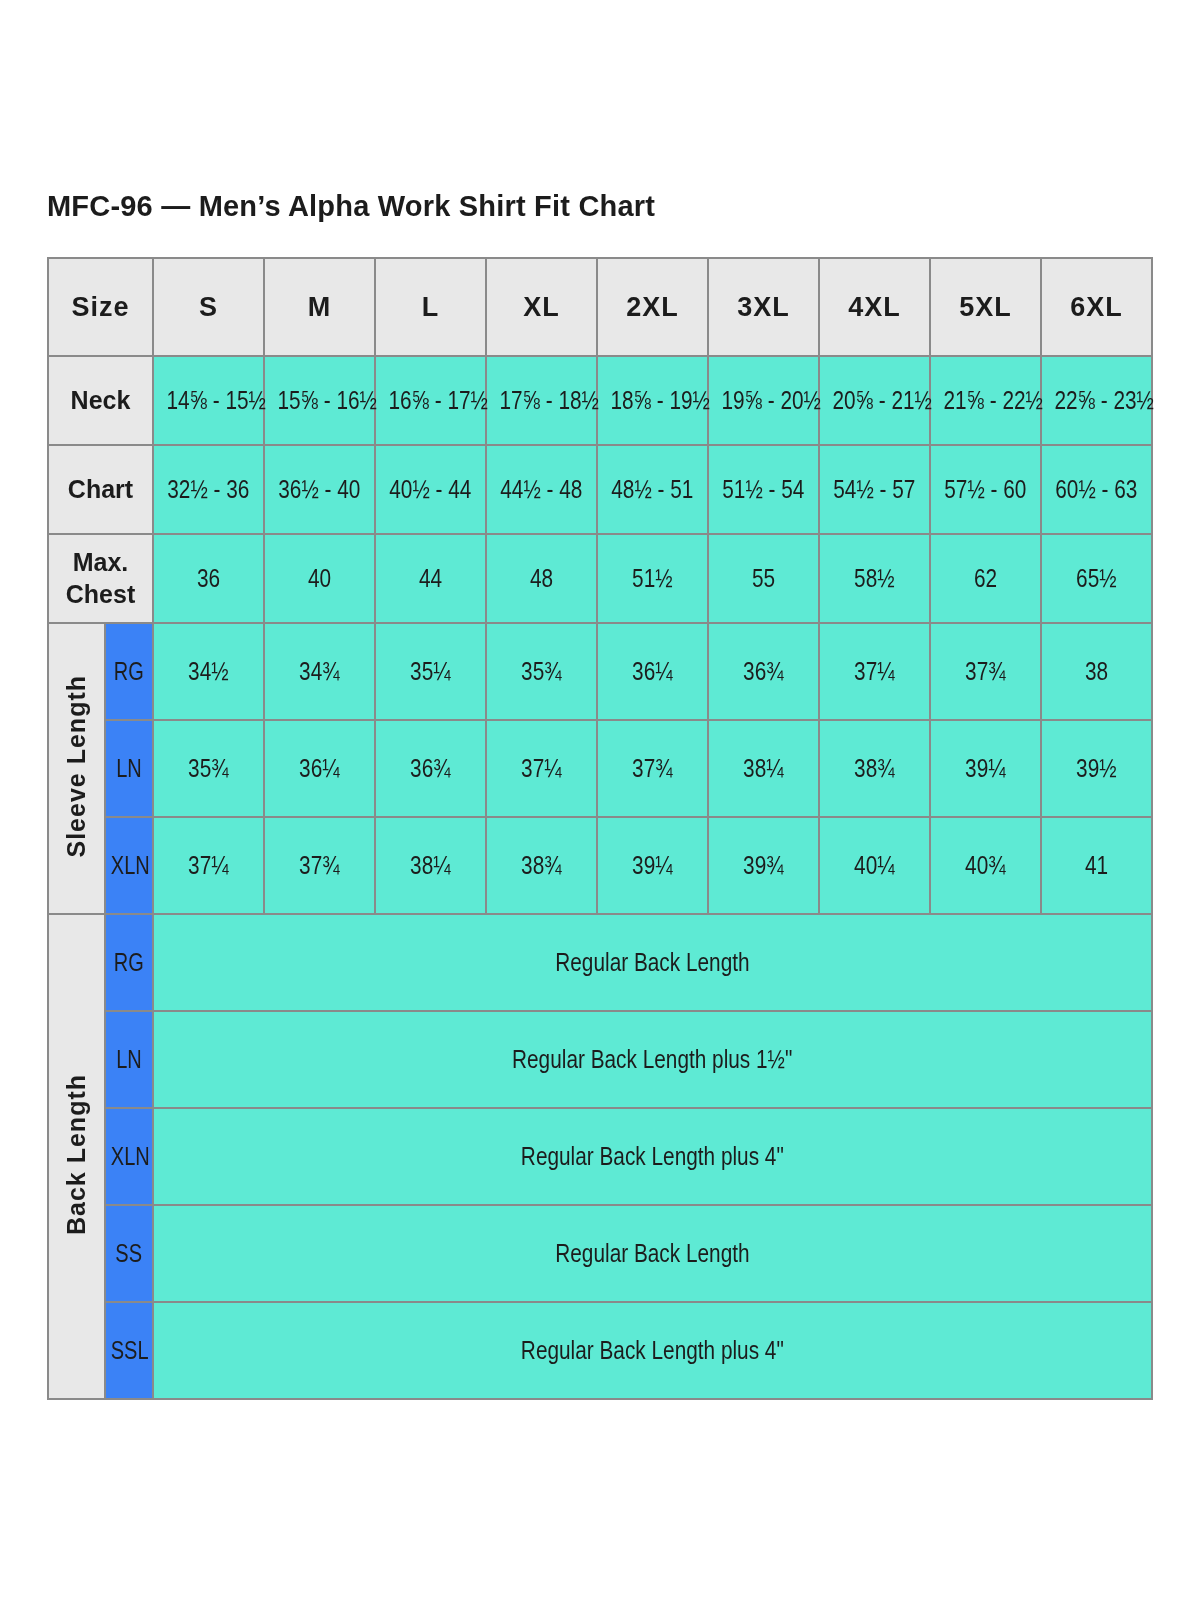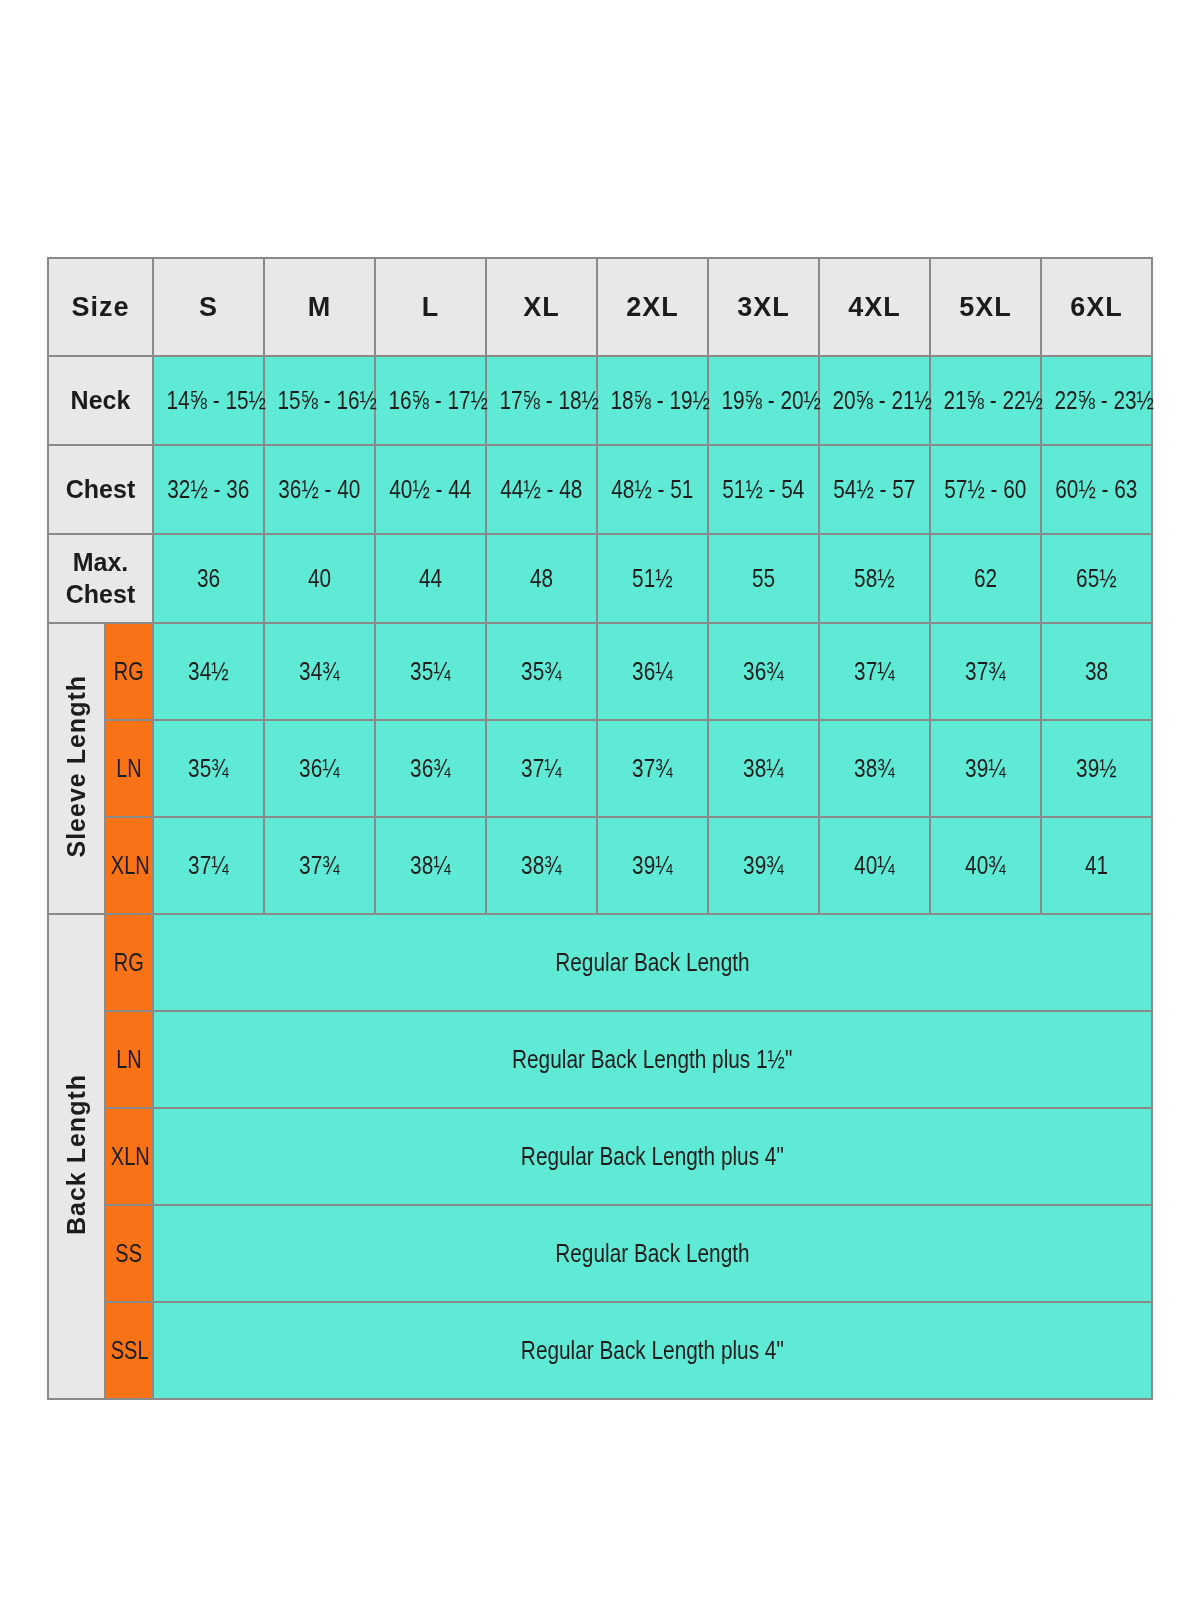--- a/index.html
+++ b/index.html
@@ -69,36 +69,37 @@
     font-size: 25px;
     letter-spacing: 1px;
     white-space: nowrap;
   }
   .val {
     background: #5eead4;
     font-size: 26px;
     font-weight: normal;
   }
   .sub {
-    background: #f97316;
+    background: #3b82f6;
     font-size: 25px;
   }
   .cond {
     display: inline-block;
     transform: scaleX(0.8);
     transform-origin: center;
     white-space: nowrap;
     letter-spacing: 0px;
   }
 </style>
 </head>
 <body>
 
 <div class="page">
 
+  <h1 class="title">MFC-96 — Men’s Alpha Work Shirt Fit Chart</h1>
 
   <table class="fit">
     <colgroup>
       <col style="width:57px">
       <col style="width:48px">
       <col style="width:111px">
         <col style="width:111px">
         <col style="width:111px">
       <col style="width:111px">
         <col style="width:111px">
@@ -129,21 +130,21 @@
       <td class="val"><span class="cond">16⅝ - 17½</span></td>
       <td class="val"><span class="cond">17⅝ - 18½</span></td>
       <td class="val"><span class="cond">18⅝ - 19½</span></td>
       <td class="val"><span class="cond">19⅝ - 20½</span></td>
       <td class="val"><span class="cond">20⅝ - 21½</span></td>
       <td class="val"><span class="cond">21⅝ - 22½</span></td>
       <td class="val"><span class="cond">22⅝ - 23½</span></td>
     </tr>
 
     <tr class="rh89">
-      <th colspan="2" class="lbl">Chest</th>
+      <th colspan="2" class="lbl">Chart</th>
       <td class="val"><span class="cond">32½ - 36</span></td>
       <td class="val"><span class="cond">36½ - 40</span></td>
       <td class="val"><span class="cond">40½ - 44</span></td>
       <td class="val"><span class="cond">44½ - 48</span></td>
       <td class="val"><span class="cond">48½ - 51</span></td>
       <td class="val"><span class="cond">51½ - 54</span></td>
       <td class="val"><span class="cond">54½ - 57</span></td>
       <td class="val"><span class="cond">57½ - 60</span></td>
       <td class="val"><span class="cond">60½ - 63</span></td>
     </tr>

